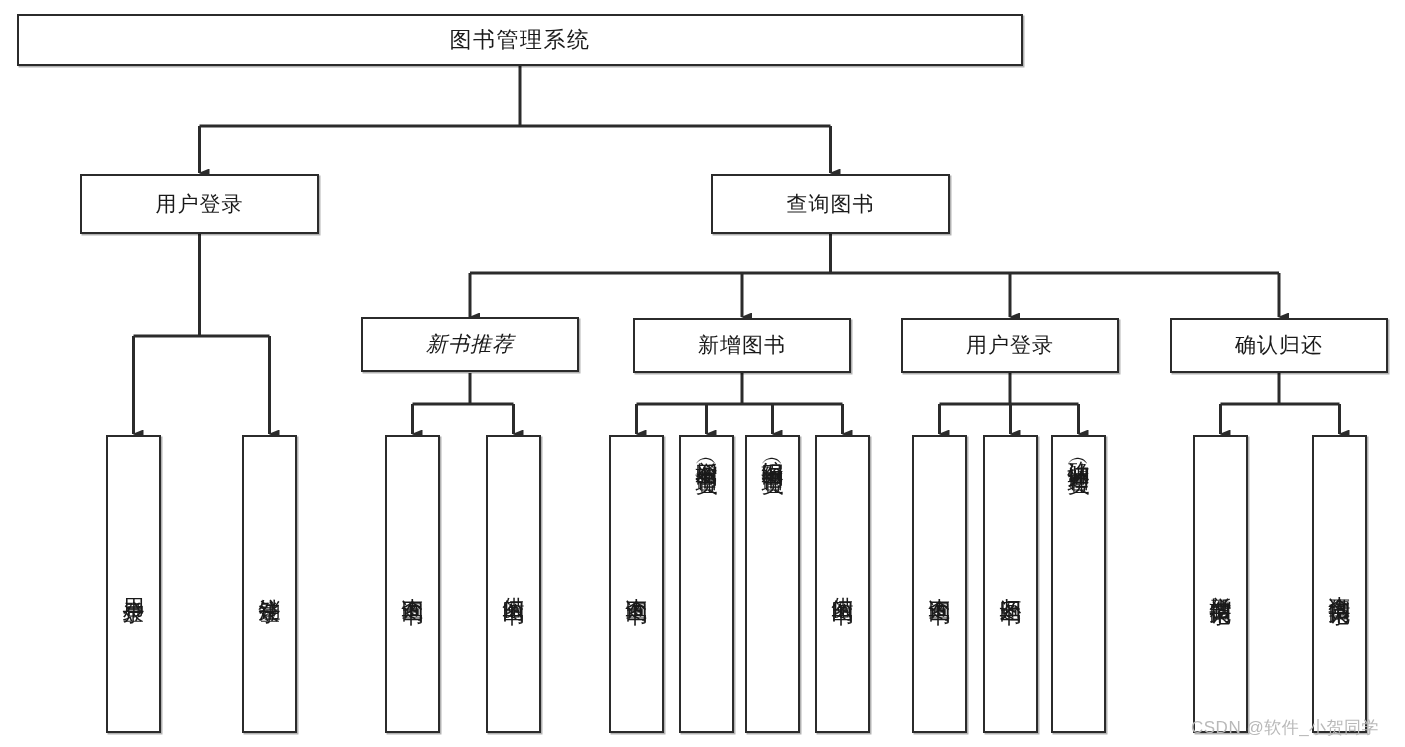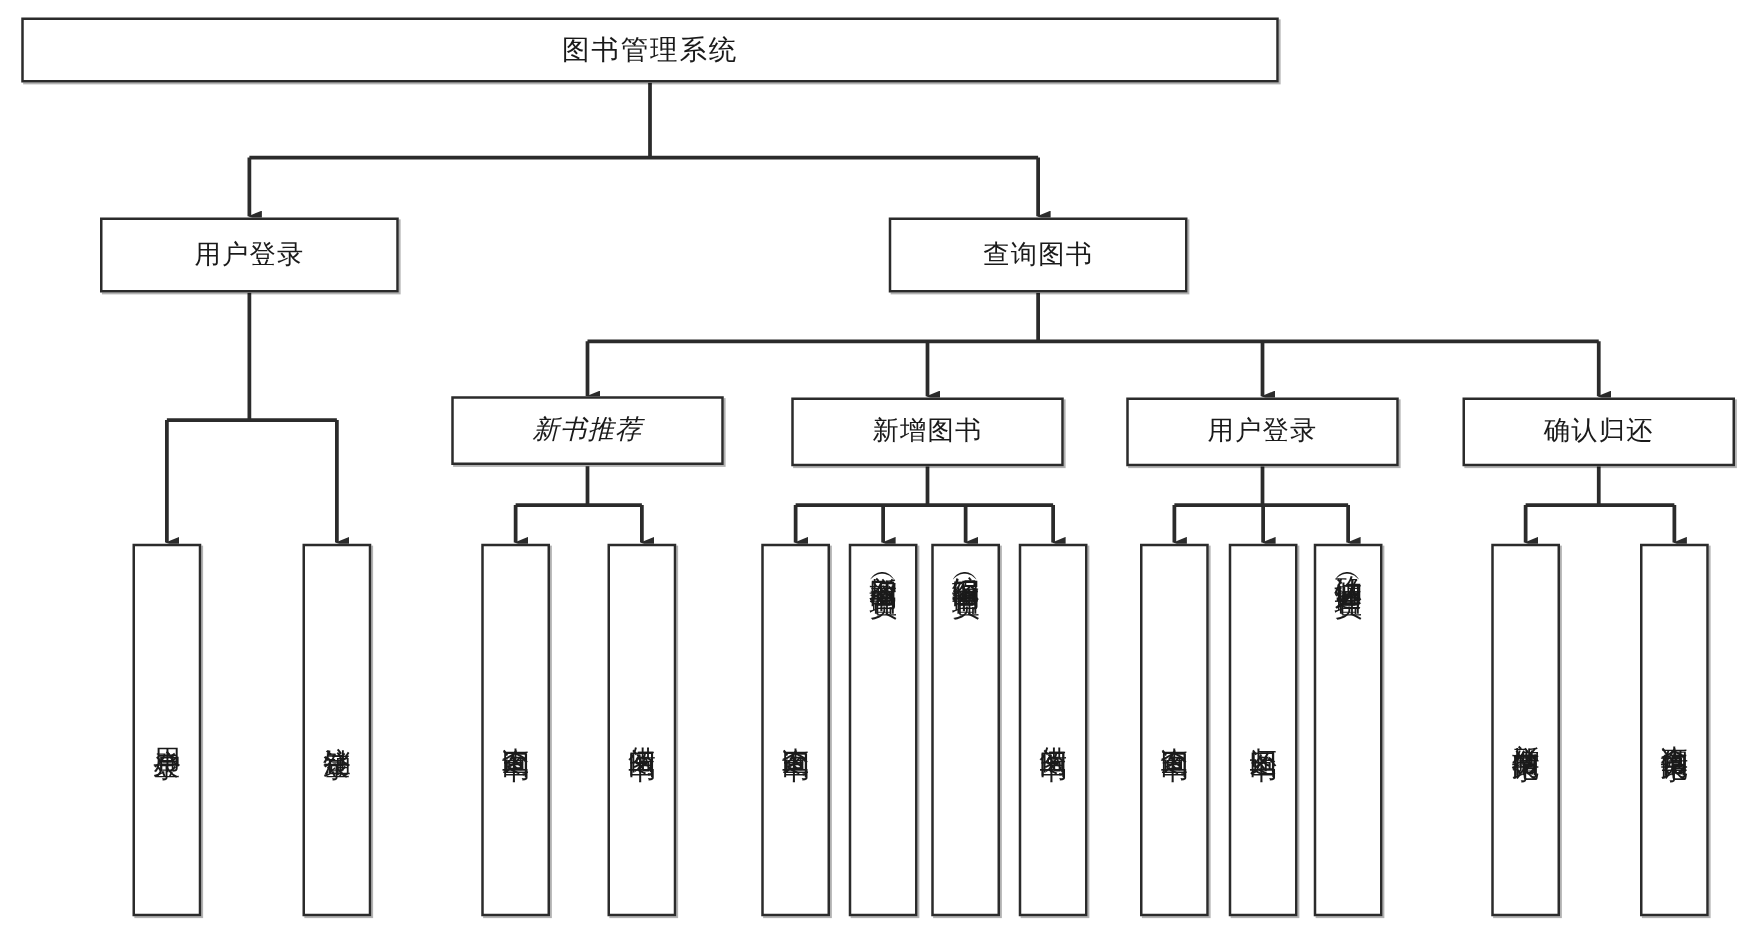--- a/index.html
+++ b/index.html
@@ -177,13 +177,14 @@
       <div class="node vertical" style="left: 1051px; top: 435px; width: 55px; height: 298px;">
         <span class="label">确认归还（管理员）</span>
       </div>
       <div class="node vertical mid" style="left: 1193px; top: 435px; width: 55px; height: 298px;">
         <span class="label">新增借阅记录</span>
       </div>
       <div class="node vertical mid" style="left: 1312px; top: 435px; width: 55px; height: 298px;">
         <span class="label">查询借阅记录</span>
       </div>
     </div>
+  <div id="watermark" style="left: 1191px; top: 716px;">CSDN @软件_小贺同学</div>
 </div>
 
 </body></html>

